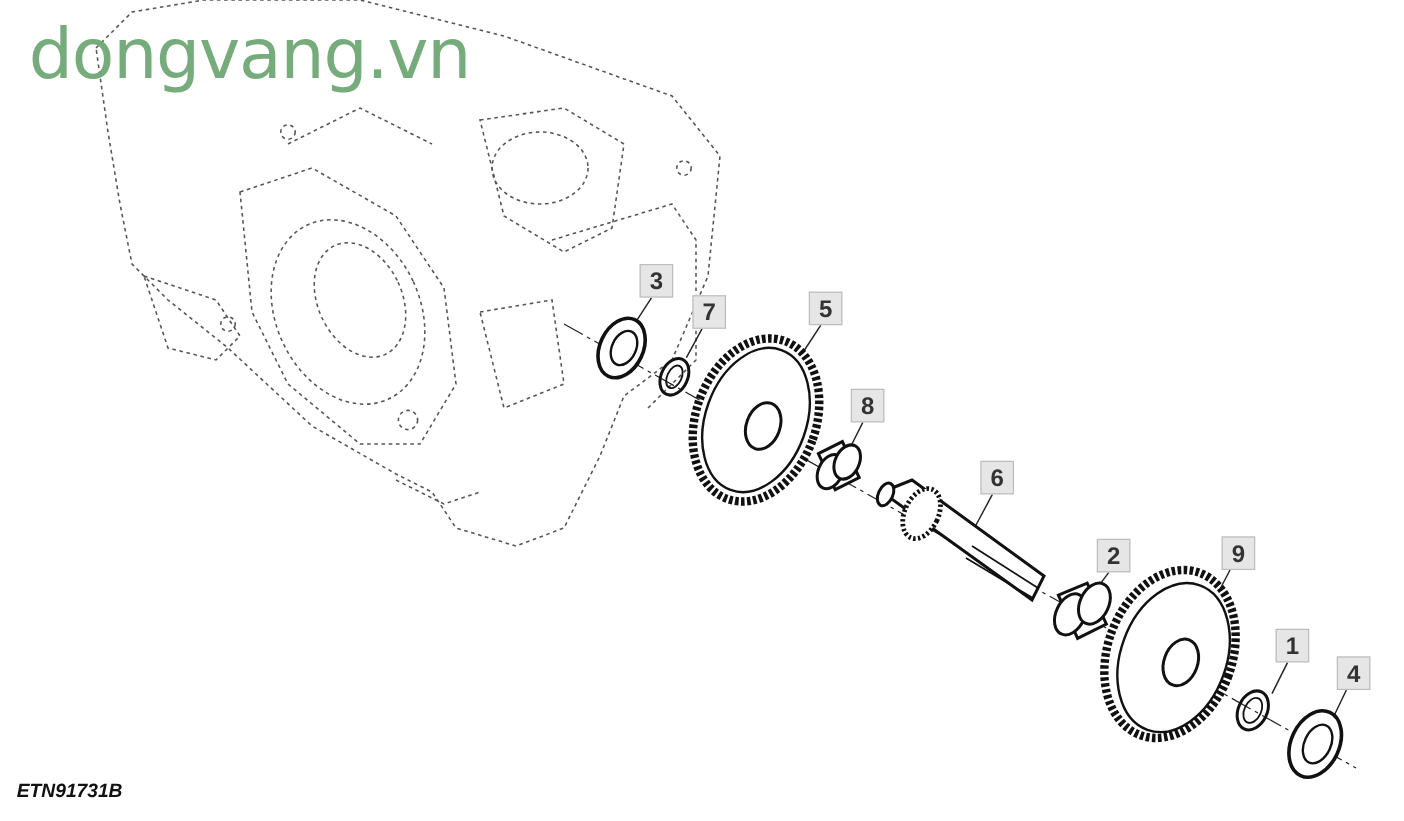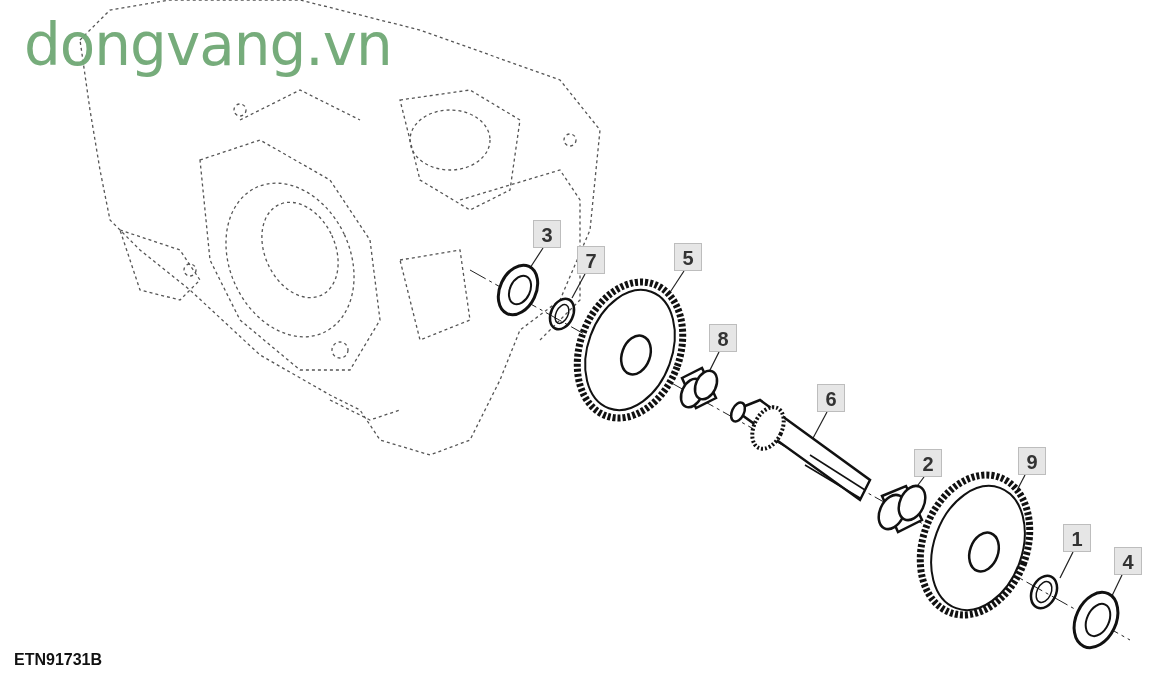--- a/index.html
+++ b/index.html
@@ -1,20 +1,20 @@
 <!DOCTYPE html>
 <html><head>
 <meta charset="utf-8">
 <style>
   html,body{margin:0;padding:0;background:#ffffff;}
   #stage{position:relative;width:1170px;height:684px;overflow:hidden;background:#fff;font-family:"Liberation Sans",sans-serif;}
   #art{position:absolute;left:0;top:0;width:1170px;height:684px;}
   .watermark{position:absolute;left:24px;top:10px;font-family:"DejaVu Sans",sans-serif;font-size:58px;color:#6fa874;letter-spacing:-1px;line-height:70px;opacity:0.95;}
   .callout{position:absolute;width:28px;height:28px;background:#e6e6e6;border:1px solid #bdbdbd;font-family:"Liberation Sans",sans-serif;font-weight:bold;font-size:20px;color:#333;text-align:center;line-height:28px;box-sizing:border-box;}
-  .figid{position:absolute;left:14px;top:651px;font-family:"Liberation Sans",sans-serif;font-weight:bold;font-size:16px;color:#111;}
+  .figid{position:absolute;left:14px;top:651px;font-family:"Liberation Sans",sans-serif;font-weight:bold;font-size:16px;color:#111;font-style:italic;}
 </style>
 </head>
 <body>
 
 <div id="stage">
 
   <svg id="art" viewBox="0 0 1170 684">
 
     <g fill="none" stroke="#555" stroke-width="1.3" stroke-dasharray="3 3">
       <path d="M80 40 L110 10 L170 0 L300 0 L420 30 L560 80 L600 130 L590 230 L560 300 L520 330 L500 380 L470 440 L430 455 L380 440 L360 410 L330 395 L260 355 L190 290 L140 250 L110 220 L100 170 L90 110 Z"></path>

